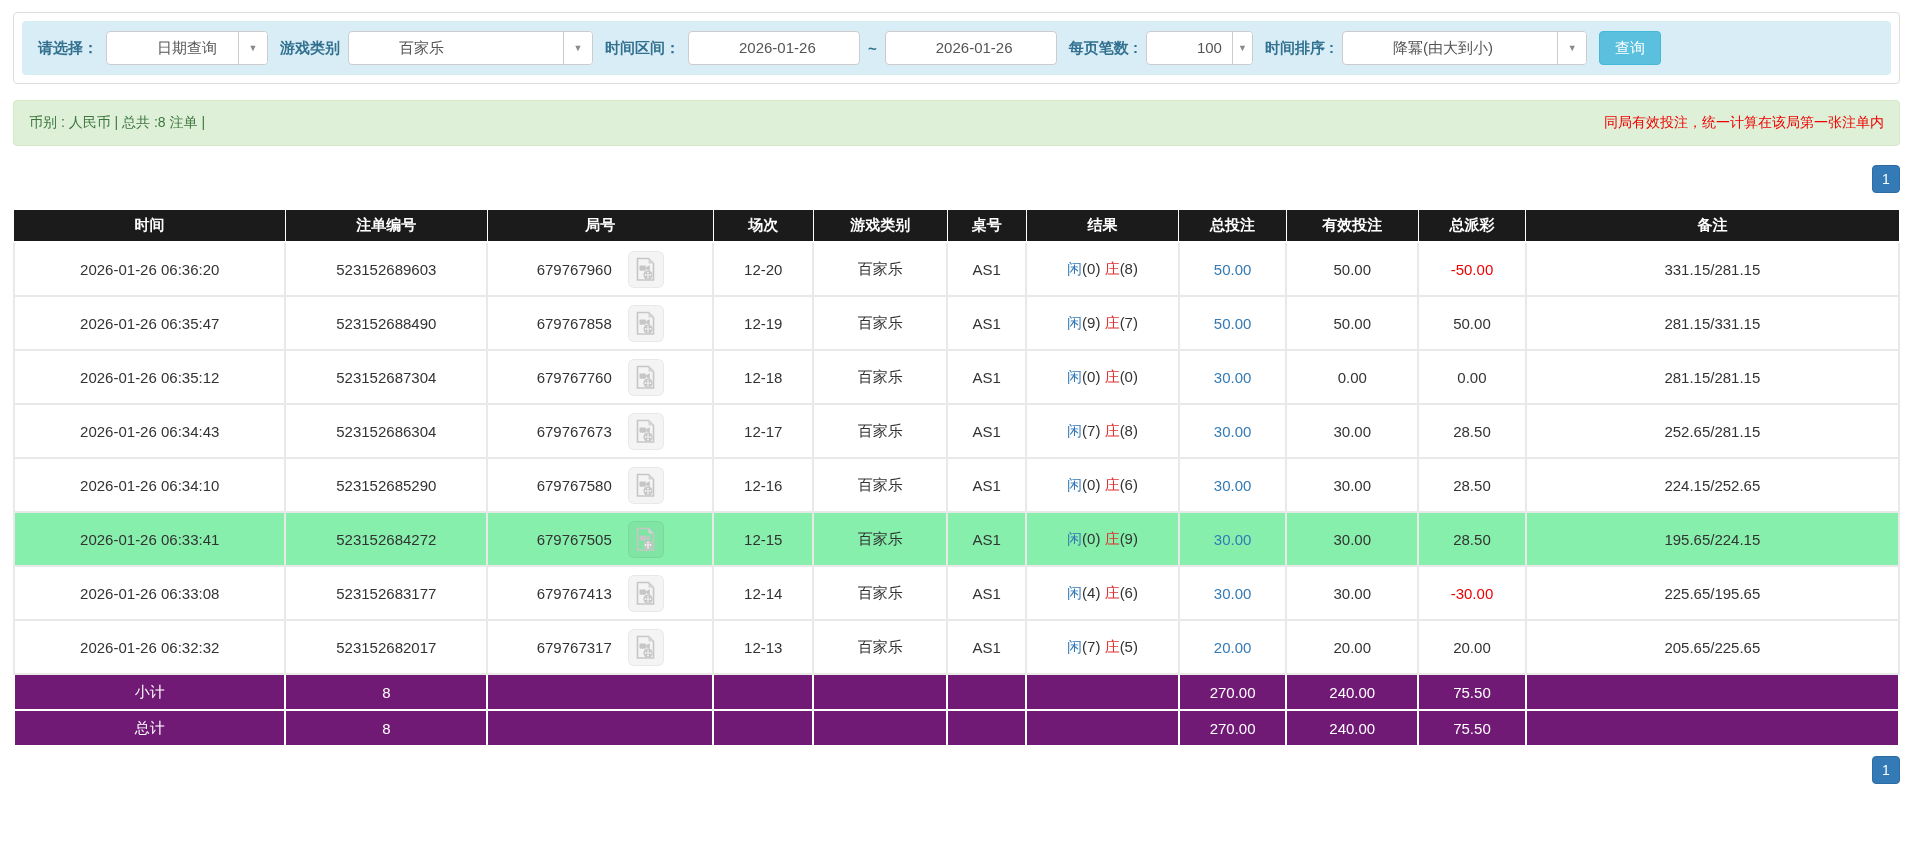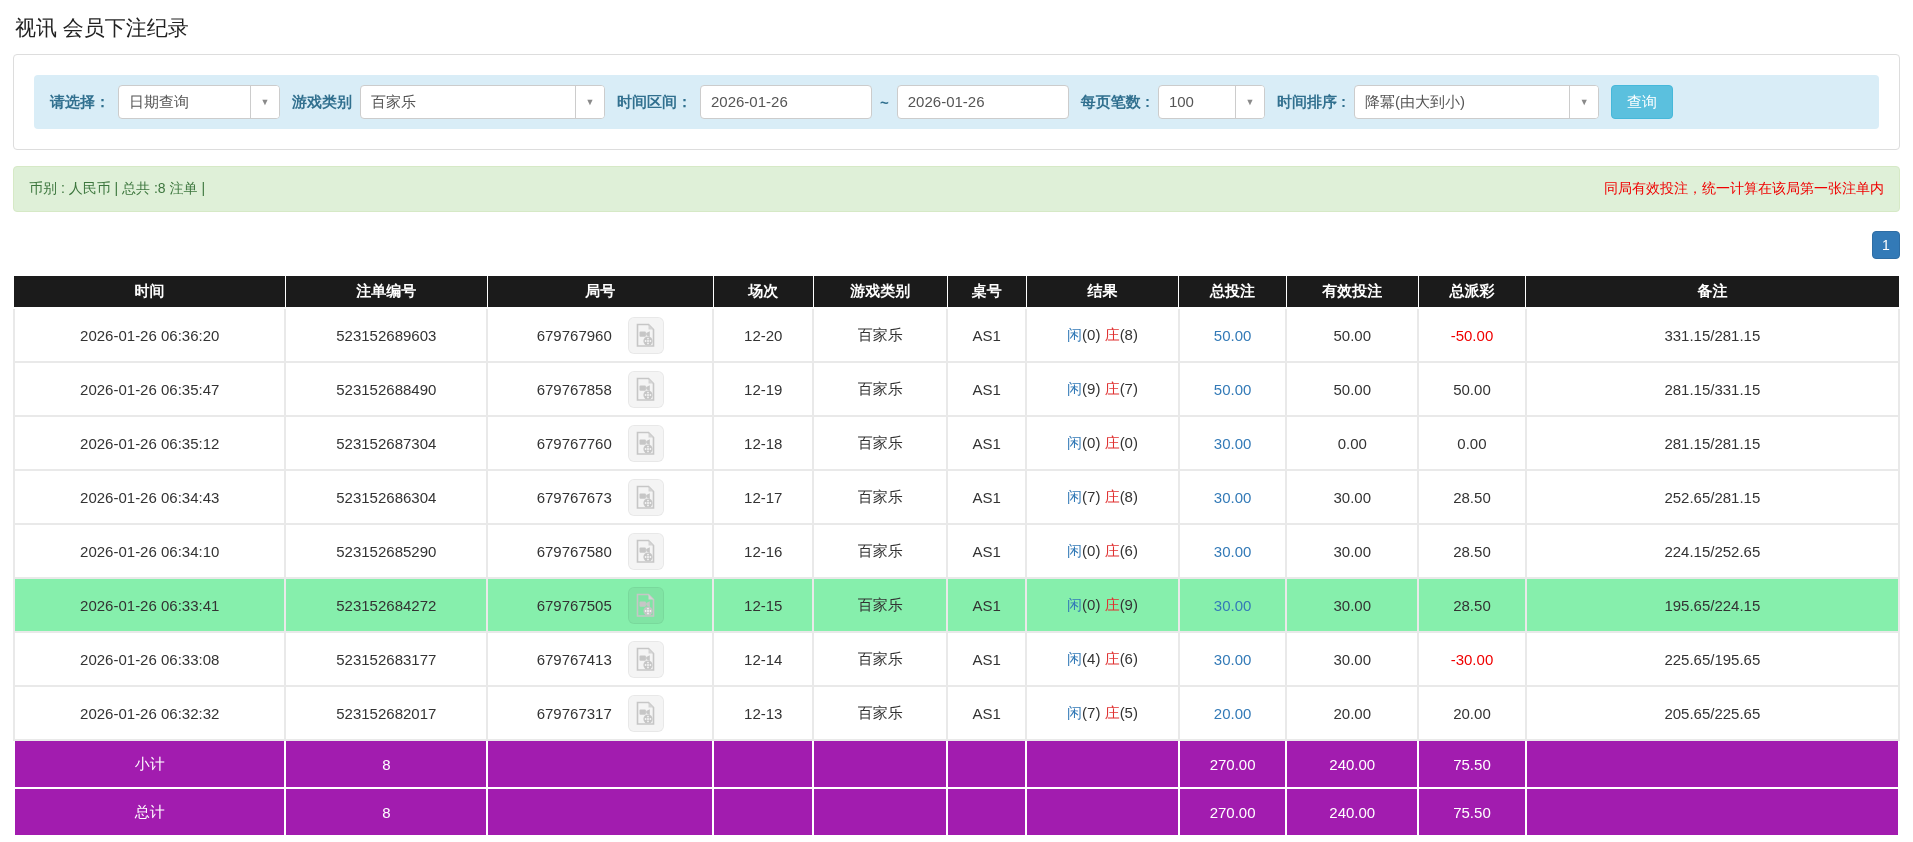--- a/index.html
+++ b/index.html
@@ -3,32 +3,32 @@
 <meta charset="utf-8">
 <style>
   * { box-sizing: border-box; margin: 0; padding: 0; }
   html,body { width: 1913px; height: 842px; overflow: hidden; background:#fff;
     font-family: "Liberation Sans", "DejaVu Sans", sans-serif; color:#333; }
   .page { padding: 12px 13px 0 13px; }
 
   .page-title { font-size: 21px; font-weight: 400; color:#222; margin: 2px 0 12px 2px; }
 
   
-  .filter-panel { border:1px solid #ddd; border-radius:4px; padding:20px; background:#fff; }
+  .filter-panel { border:1px solid #ddd; border-radius:4px; padding:8px; background:#fff; }
   .filter-bar { background:#d9edf7; border-radius:4px; padding:10px 12px;
     display:flex; align-items:center; gap:8px; }
   .f-label { font-size:15px; font-weight:bold; color:#31708f; white-space:nowrap; margin-left:4px; }
   .sel { display:inline-flex; align-items:stretch; height:34px; background:#fff;
     border:1px solid #ccc; border-radius:4px; overflow:hidden; cursor:pointer; }
   .sel .sel-text { font-size:15px; color:#555; line-height:32px; padding:0 10px; white-space:nowrap; }
   .sel .sel-caret { width:29px; border-left:1px solid #ccc; display:flex; align-items:center;
     justify-content:center; color:#8a8a8a; font-size:9px; background:#fff; }
   .w-select { width:162px; } .w-game { width:245px; } .w-date { width:172px;flex-direction:column; }
   .w-pp { width:107px; } .w-sort { width:245px; }
-  .sel .sel-text { flex:1; }
+  .sel .sel-text { flex:1;margin-left:40px; }
   .tilde { color:#31708f; font-weight:bold; font-size:15px; }
   .btn-query { height:34px; padding:0 15px; background:#5bc0de; border:1px solid #46b8da;
     border-radius:4px; color:#fff; font-size:15px; cursor:pointer; margin-left:4px;
     font-family: inherit; }
 
   
   .summary-bar { margin-top:16px; background:#dff0d8; border:1px solid #d6e9c6; border-radius:4px;
     padding:13px 15px; display:flex; justify-content:space-between; align-items:center; }
   .summary-left { color:#3c763d; font-size:14px; }
   .summary-right { color:#f00000; font-size:14px;margin-left:8px; }
@@ -48,29 +48,28 @@
   thead th:last-child { border-right:none; }
   tbody td { background:#fff; height:54px; text-align:center; font-size:15px; color:#333;
     border:2px solid #e9e9e9; vertical-align:middle; }
   tr.highlight td { background:#86efac; }
   .cell-round-wrap { display:inline-flex; align-items:center; gap:16px; }
   .video-btn { width:36px; height:37px; background:rgba(0,0,0,0.045); border:1px solid rgba(0,0,0,0.05);
     border-radius:6px; display:inline-flex; align-items:center; justify-content:center; cursor:pointer; }
   .res-p { color:#337ab7; } .res-b { color:#e03131; } .res-n { color:#333; }
   .val-link { color:#337ab7; cursor:pointer; }
   .neg { color:#f00000; }
-  tfoot td { background:#a21caf; color:#fff; font-size:15px; height:48px; text-align:center;
+  tfoot td { background:#701a75; color:#fff; font-size:15px; height:36px; text-align:center;
     border:2px solid #fff; }
 </style>
 </head>
 <body>
 
 <div class="page">
 
-  <h1 class="page-title">视讯 会员下注纪录</h1>
 
   <div class="filter-panel">
     <div class="filter-bar">
       <span class="f-label">请选择：</span>
       <span class="sel w-select">
         <span class="sel-text">日期查询</span>
         <span class="sel-caret">▼</span>
       </span>
 
       <span class="f-label">游戏类别</span>

